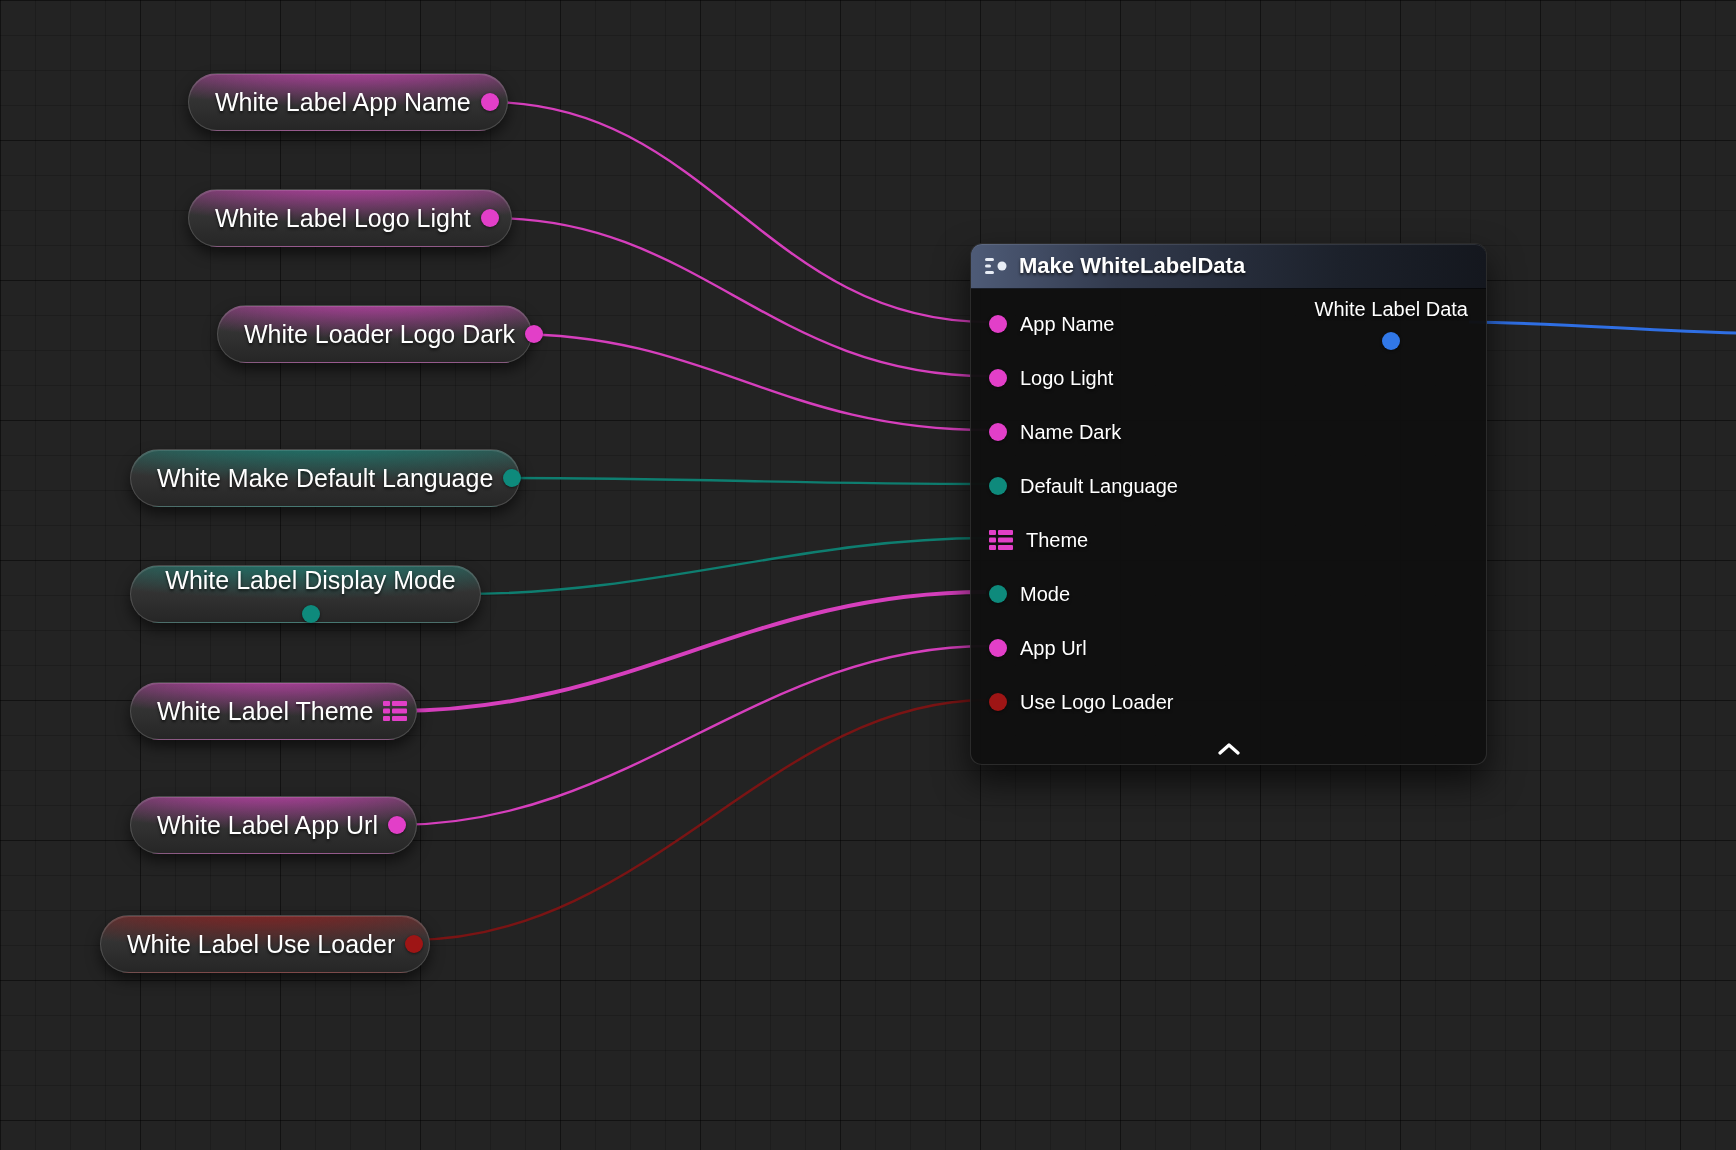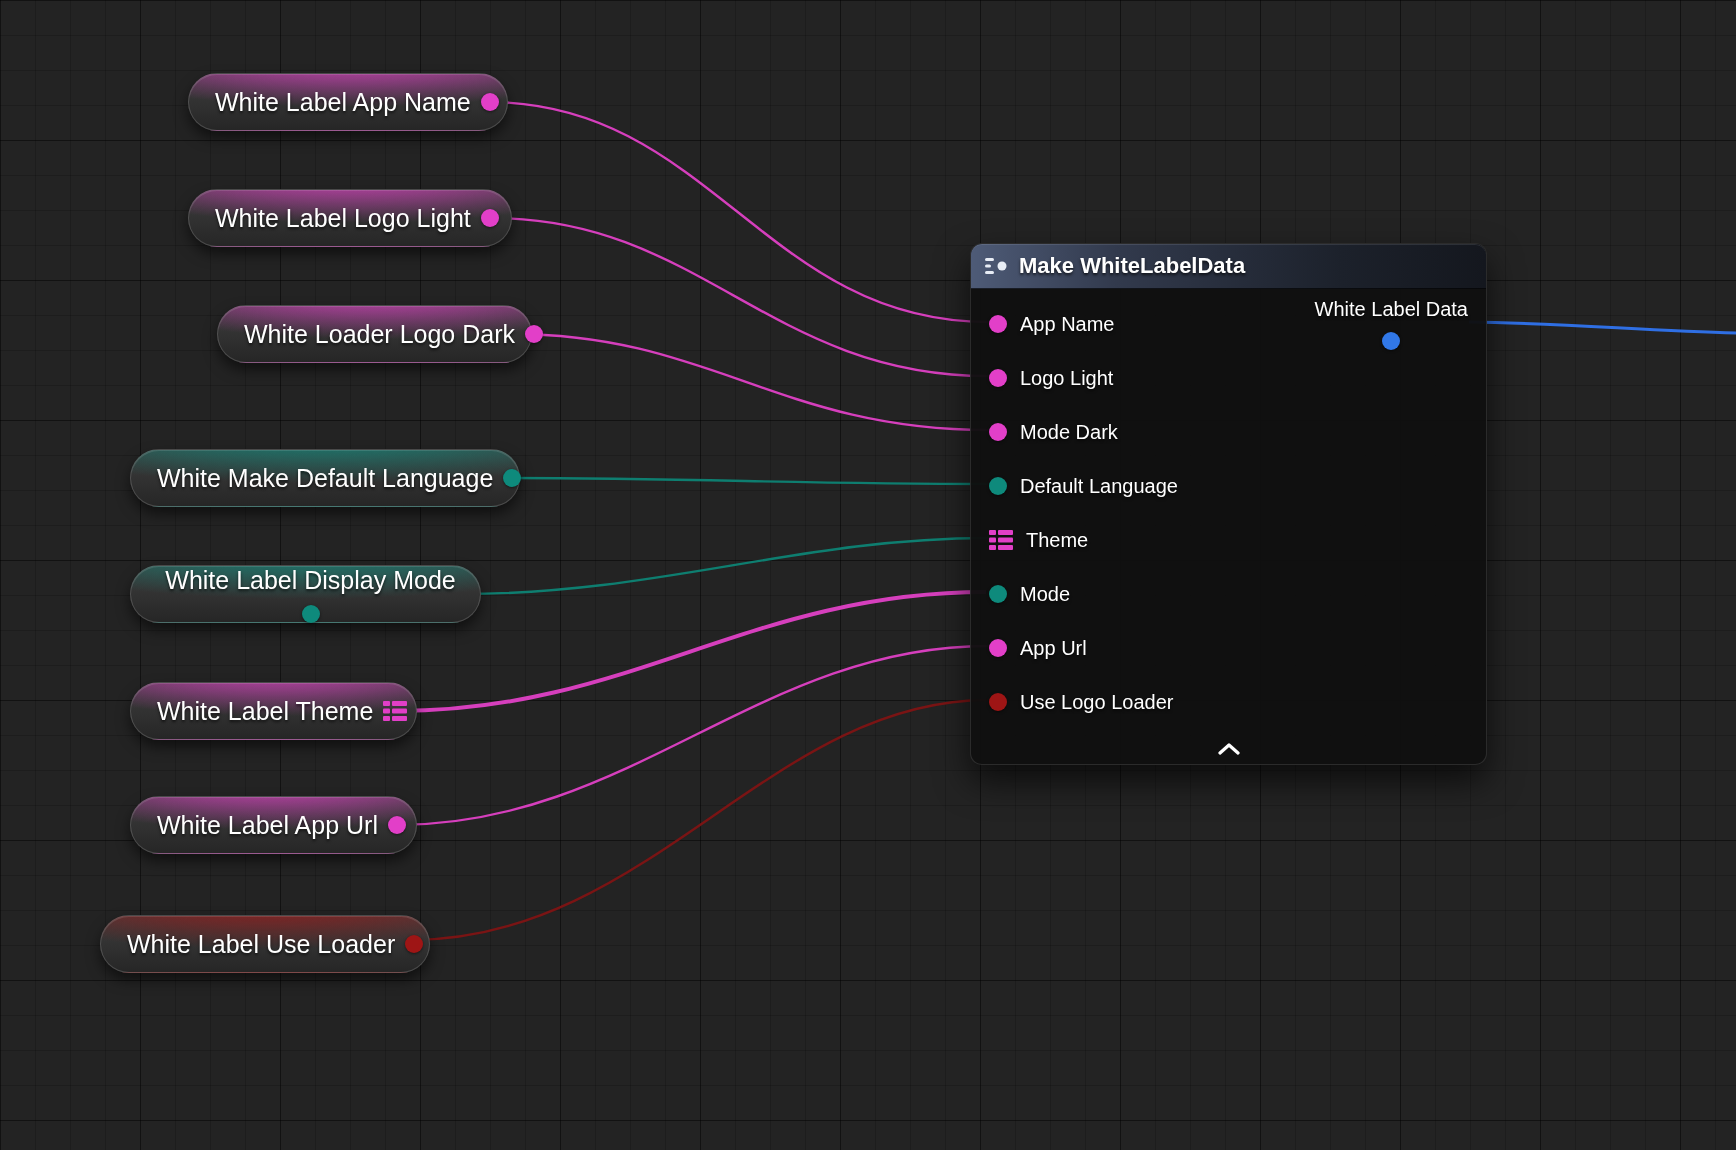--- a/index.html
+++ b/index.html
@@ -163,21 +163,21 @@
         </span>
       </div>
 
       <div class="pin-row">
         <span class="pin-circle" style="--c: #e23fc8;"></span>
         <span class="pin-label">Logo Light</span>
       </div>
 
       <div class="pin-row">
         <span class="pin-circle" style="--c: #e23fc8;"></span>
-        <span class="pin-label">Mode Dark</span>
+        <span class="pin-label">Name Dark</span>
       </div>
 
       <div class="pin-row">
         <span class="pin-circle" style="--c: #0e8a7c;"></span>
         <span class="pin-label">Default Language</span>
       </div>
 
       <div class="pin-row">
         <span class="pin-struct" style="--c: #e23fc8;">
           <svg width="24" height="20" viewBox="0 0 24 20" fill="currentColor">

